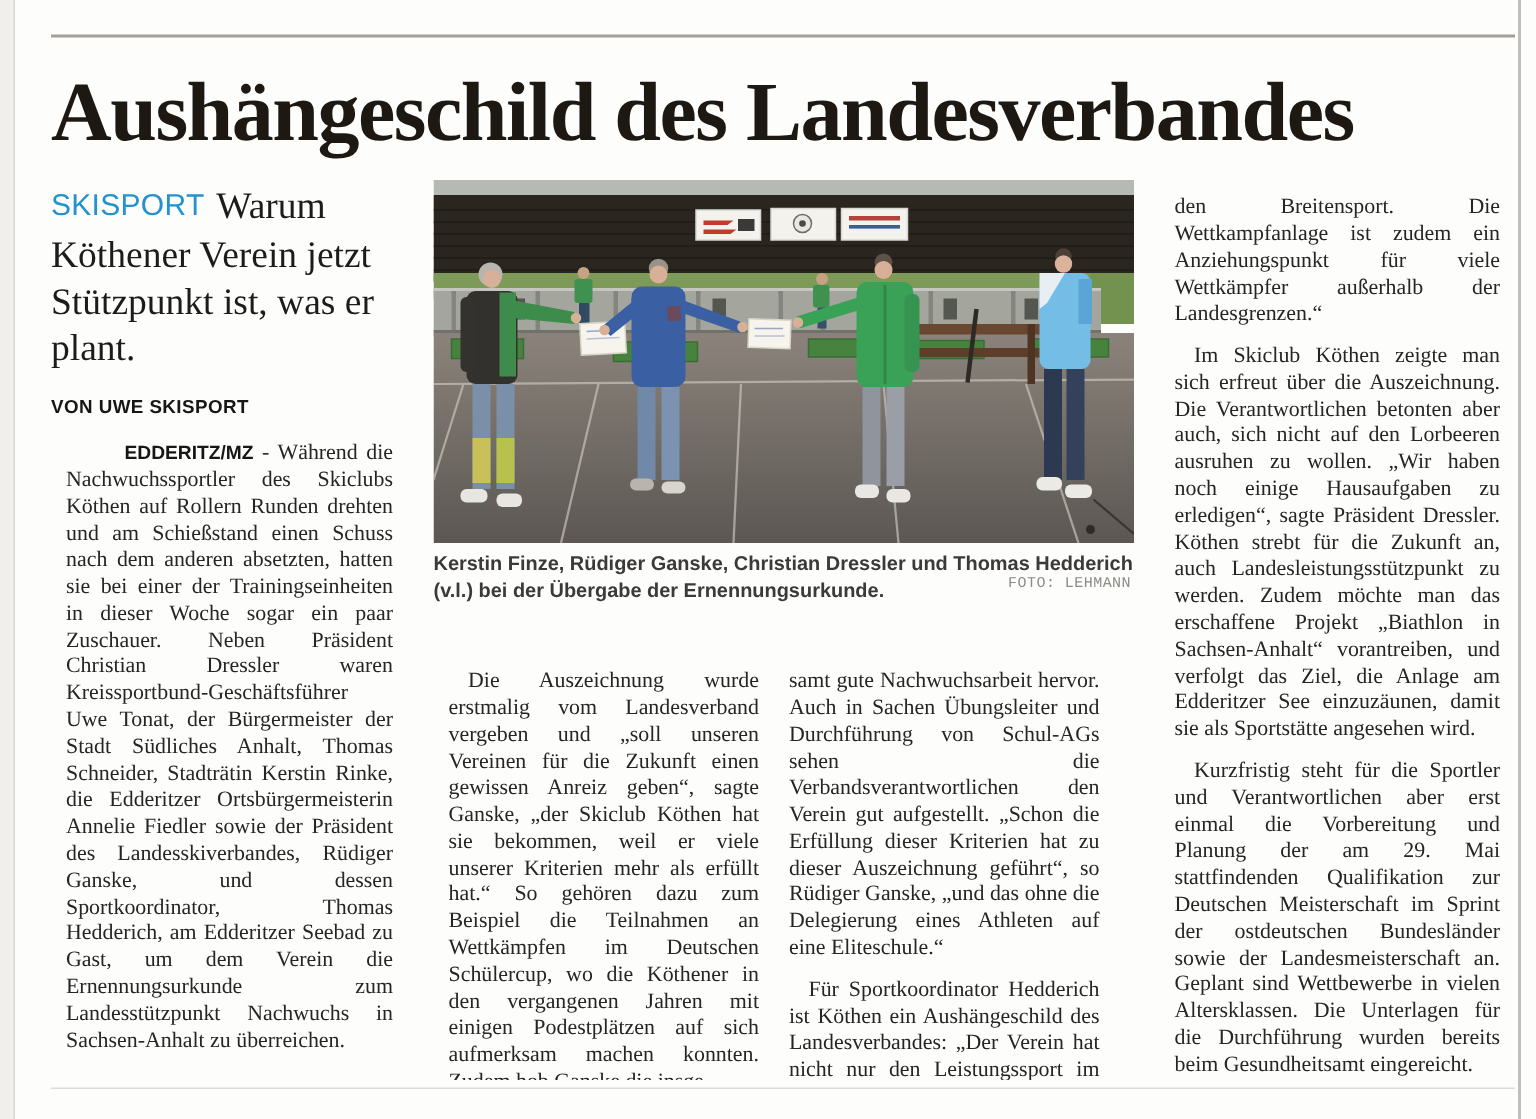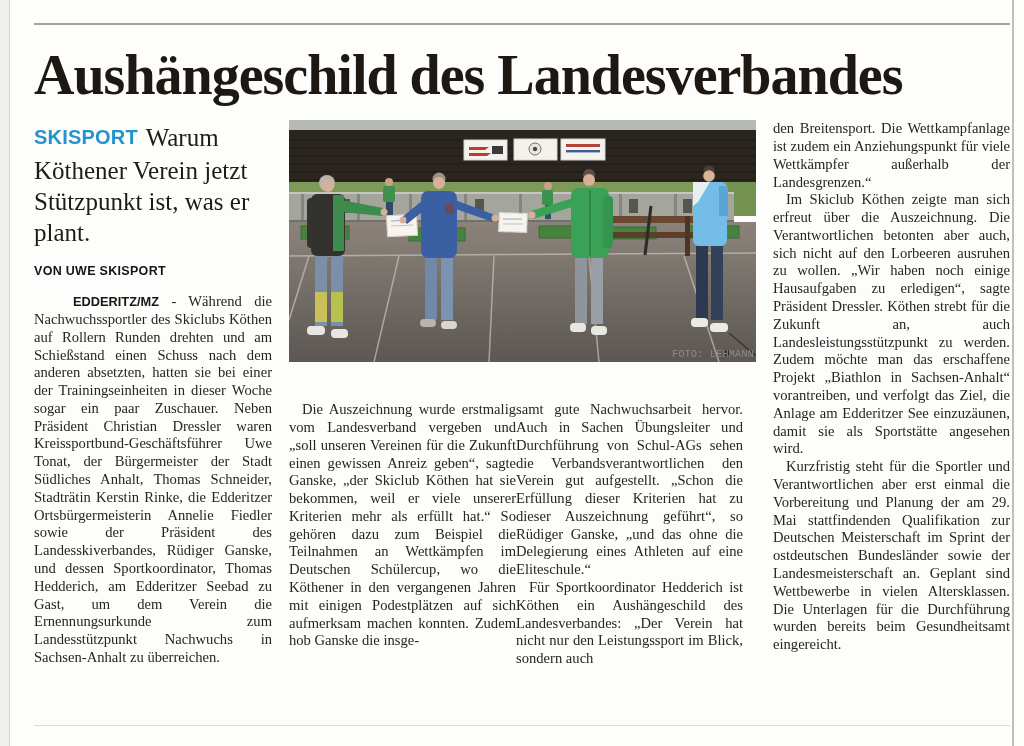--- a/index.html
+++ b/index.html
@@ -53,21 +53,21 @@
   .col4 { width: 237px; }
 
   .kicker {
     margin: 2px 0 0 0;
     font-size: 25px;
     line-height: 31px;
     color: #1d1c1a;
   }
   .kicker-label {
     font-family: "Liberation Sans", sans-serif;
-    font-weight: 700;
+    font-weight: 400;
     font-size: 20px;
     color: #2493cd;
     letter-spacing: 0.2px;
     position: relative; top: -2px;
     padding-right: 2px;
   }
   .byline {
     font-family: "Liberation Sans", sans-serif;
     font-weight: 700;
     font-size: 12.5px;
@@ -75,21 +75,21 @@
     color: #161616;
     margin: 16px 0 0 0;
   }
   .body-p {
     font-size: 14.6px;
     line-height: 17.8px;
     text-align: justify;
     hyphens: auto;
     -webkit-hyphens: auto;
     color: #262523;
-    margin: 0;
+    margin: 10px;
   }
   .col1 .body-p { margin-top: 15px; }
   .dateline {
     font-family: "Liberation Sans", sans-serif;
     font-weight: 700;
     font-size: 12.8px;
     color: #161616;
     padding-left: 39px;
   }
   .indent { text-indent: 13px; }
@@ -304,20 +304,21 @@
             <rect x="430" y="66" width="9" height="30" fill="#5ba5d6"></rect>
             <rect x="407" y="126" width="12" height="74" fill="#2c3950"></rect>
             <rect x="422" y="126" width="12" height="74" fill="#33415a"></rect>
             <rect x="402" y="198" width="17" height="9" rx="4" fill="#eceae4"></rect>
             <rect x="421" y="203" width="18" height="9" rx="4" fill="#eceae4"></rect>
             <line x1="440" y1="213" x2="467" y2="236" stroke="#3a352f" stroke-width="1.5"></line>
             <circle cx="438" cy="233" r="3" fill="#2e2a26"></circle>
           </g>
         </svg>
         <figcaption>
+          <span class="caption-text">Kerstin Finze, Rüdiger Ganske, Christian Dressler und Thomas Hedderich (v.l.) bei der Übergabe der Ernennungsurkunde.</span>
           <span class="credit">FOTO: LEHMANN</span>
         </figcaption>
       </figure>
 
       <div class="mid-cols">
         <div class="mid-col">
           <p class="body-p indent">Die Auszeichnung wurde erstmalig vom Landesverband vergeben und „soll unseren Vereinen für die Zukunft einen gewissen Anreiz geben“, sagte Ganske, „der Skiclub Köthen hat sie bekommen, weil er viele unserer Kriterien mehr als erfüllt hat.“ So gehören dazu zum Beispiel die Teilnahmen an Wettkämpfen im Deutschen Schülercup, wo die Köthener in den vergangenen Jahren mit einigen Podestplätzen auf sich aufmerksam machen konnten. Zudem hob Ganske die insge-</p>
         </div>
         <div class="mid-col">
           <p class="body-p">samt gute Nachwuchsarbeit hervor. Auch in Sachen Übungsleiter und Durchführung von Schul-AGs sehen die Verbandsverantwortlichen den Verein gut aufgestellt. „Schon die Erfüllung dieser Kriterien hat zu dieser Auszeichnung geführt“, so Rüdiger Ganske, „und das ohne die Delegierung eines Athleten auf eine Eliteschule.“</p>

